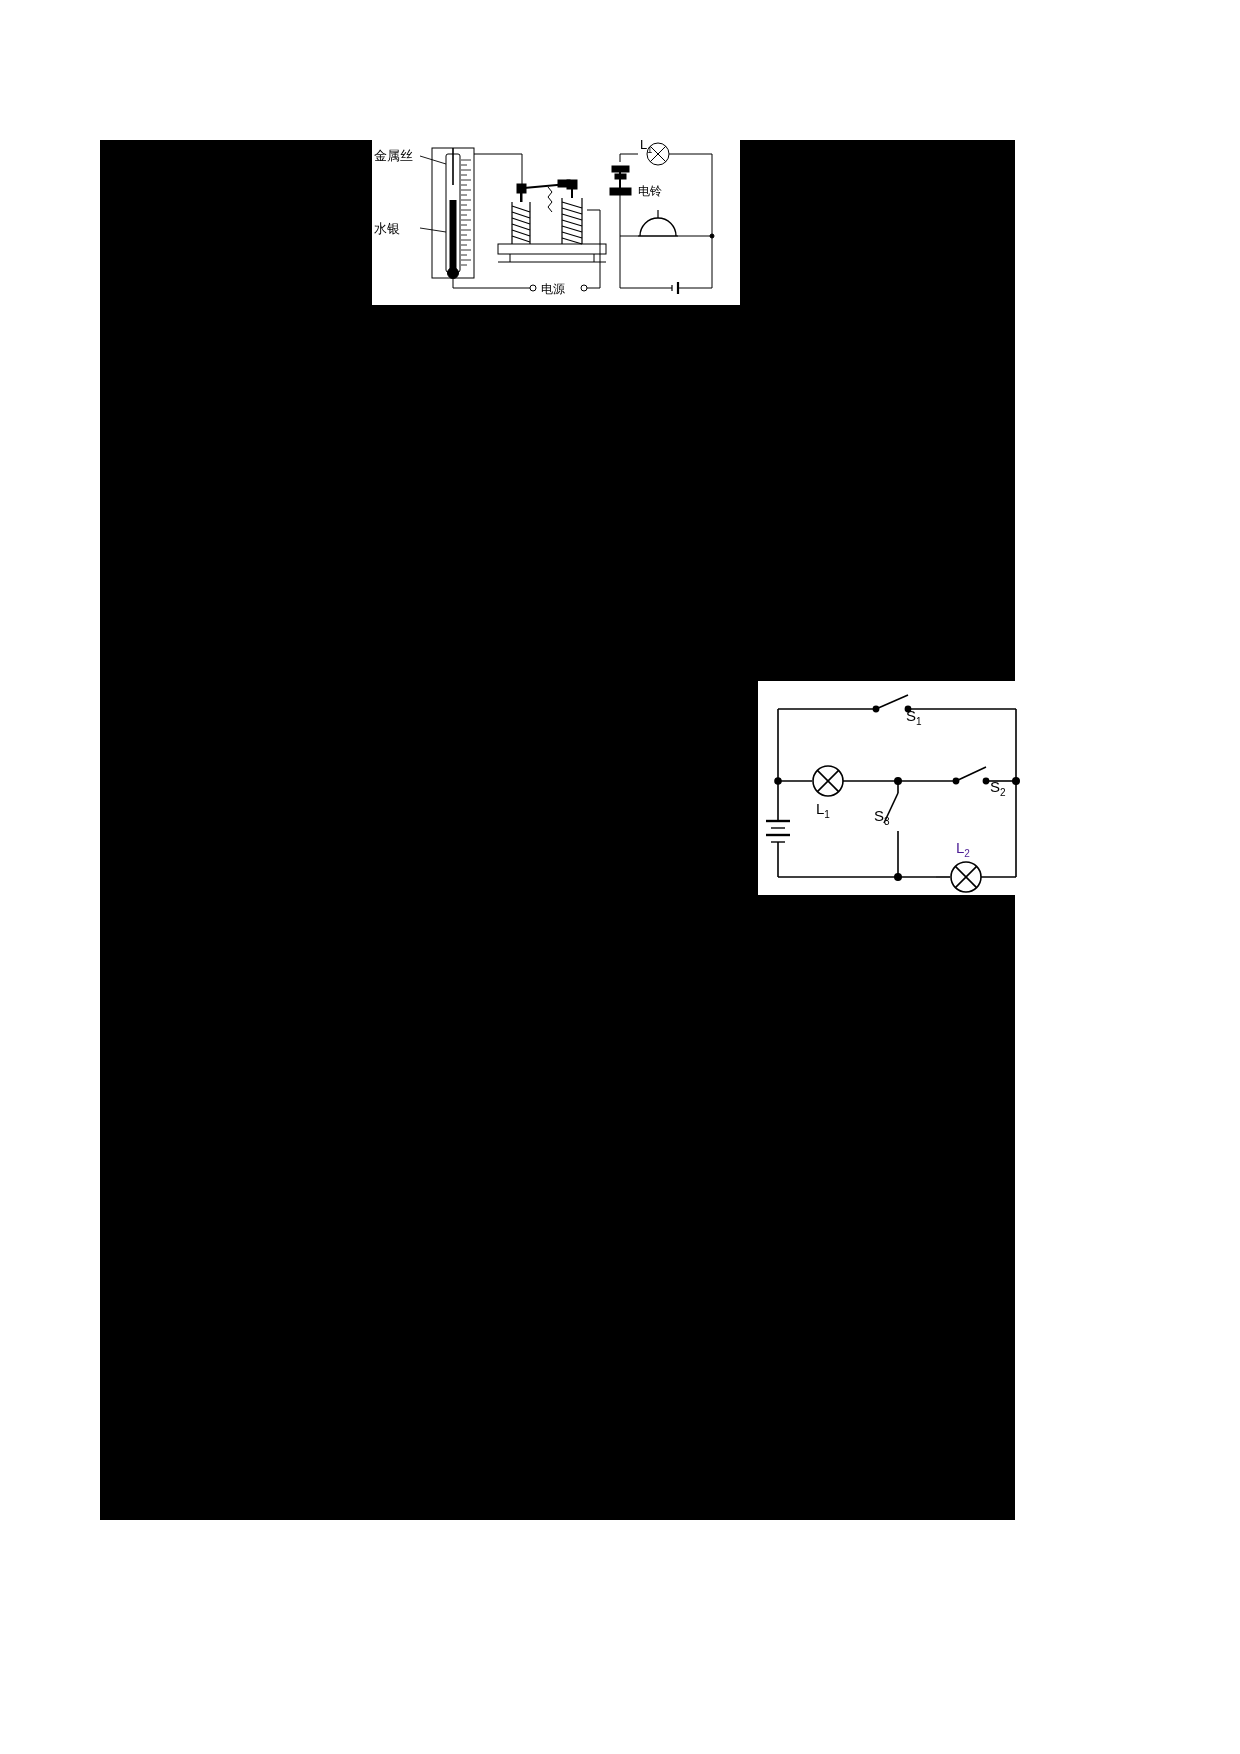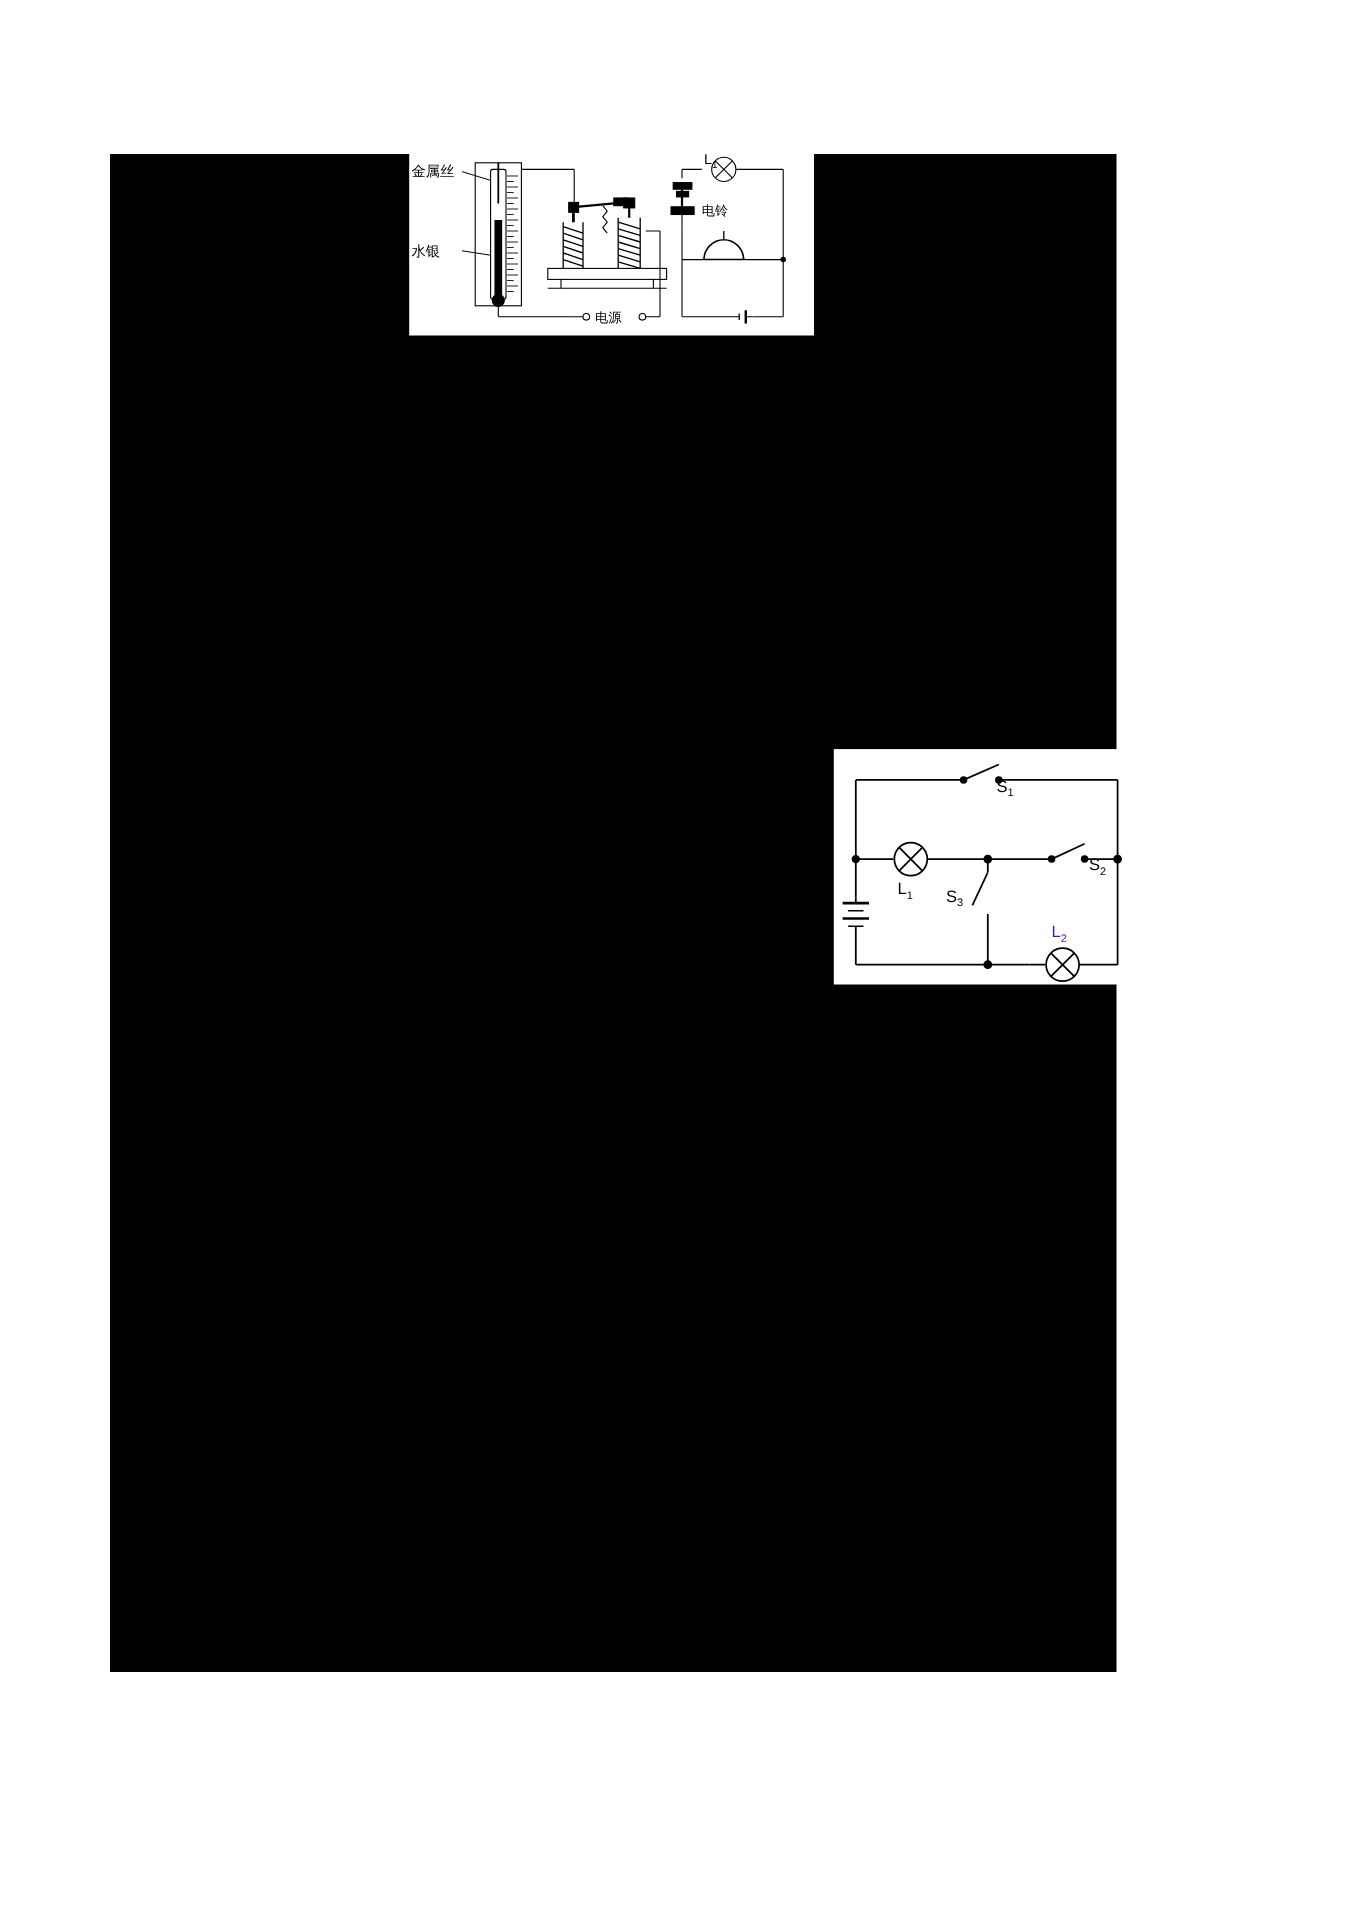--- a/index.html
+++ b/index.html
@@ -244,21 +244,21 @@
       <line x1="223" y1="196" x2="258" y2="196"></line>
     </g>
   </svg>
 
   <div style="position:absolute; left:148px; top:26px; font-size:15px; color:#000;">
     <span>S</span><sub style="font-size:10px">1</sub>
   </div>
   <div style="position:absolute; left:232px; top:97px; font-size:15px; color:#000;">
     <span>S</span><sub style="font-size:10px">2</sub>
   </div>
-  <div style="position:absolute; left:102px; top:126px; font-size:15px; color:#000;">
+  <div style="position:absolute; left:116px; top:126px; font-size:15px; color:#000;">
     <span>S</span><sub style="font-size:10px">3</sub>
   </div>
   <div style="position:absolute; left:58px; top:119px; font-size:15px; color:#000;">
     <span>L</span><sub style="font-size:10px">1</sub>
   </div>
   <div style="position:absolute; left:198px; top:158px; font-size:15px; color:#4c1d95;">
     <span>L</span><sub style="font-size:10px">2</sub>
   </div>
 </div>
 

